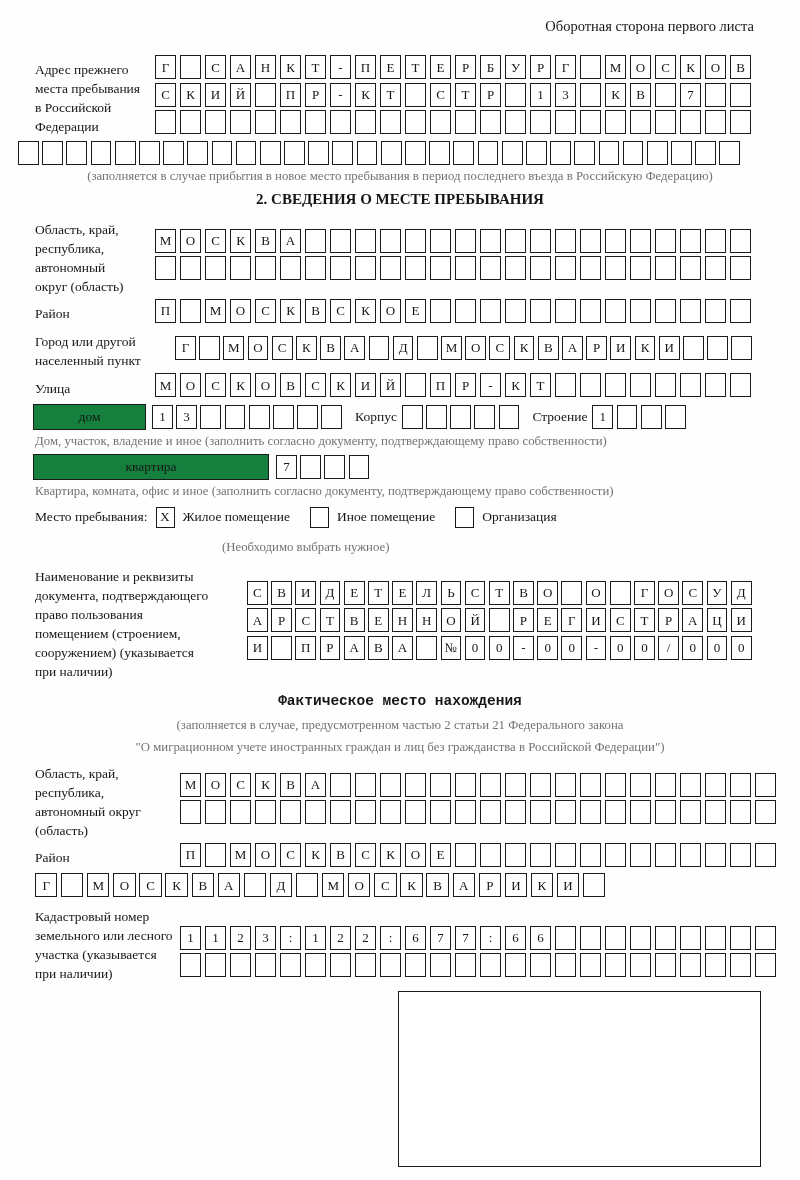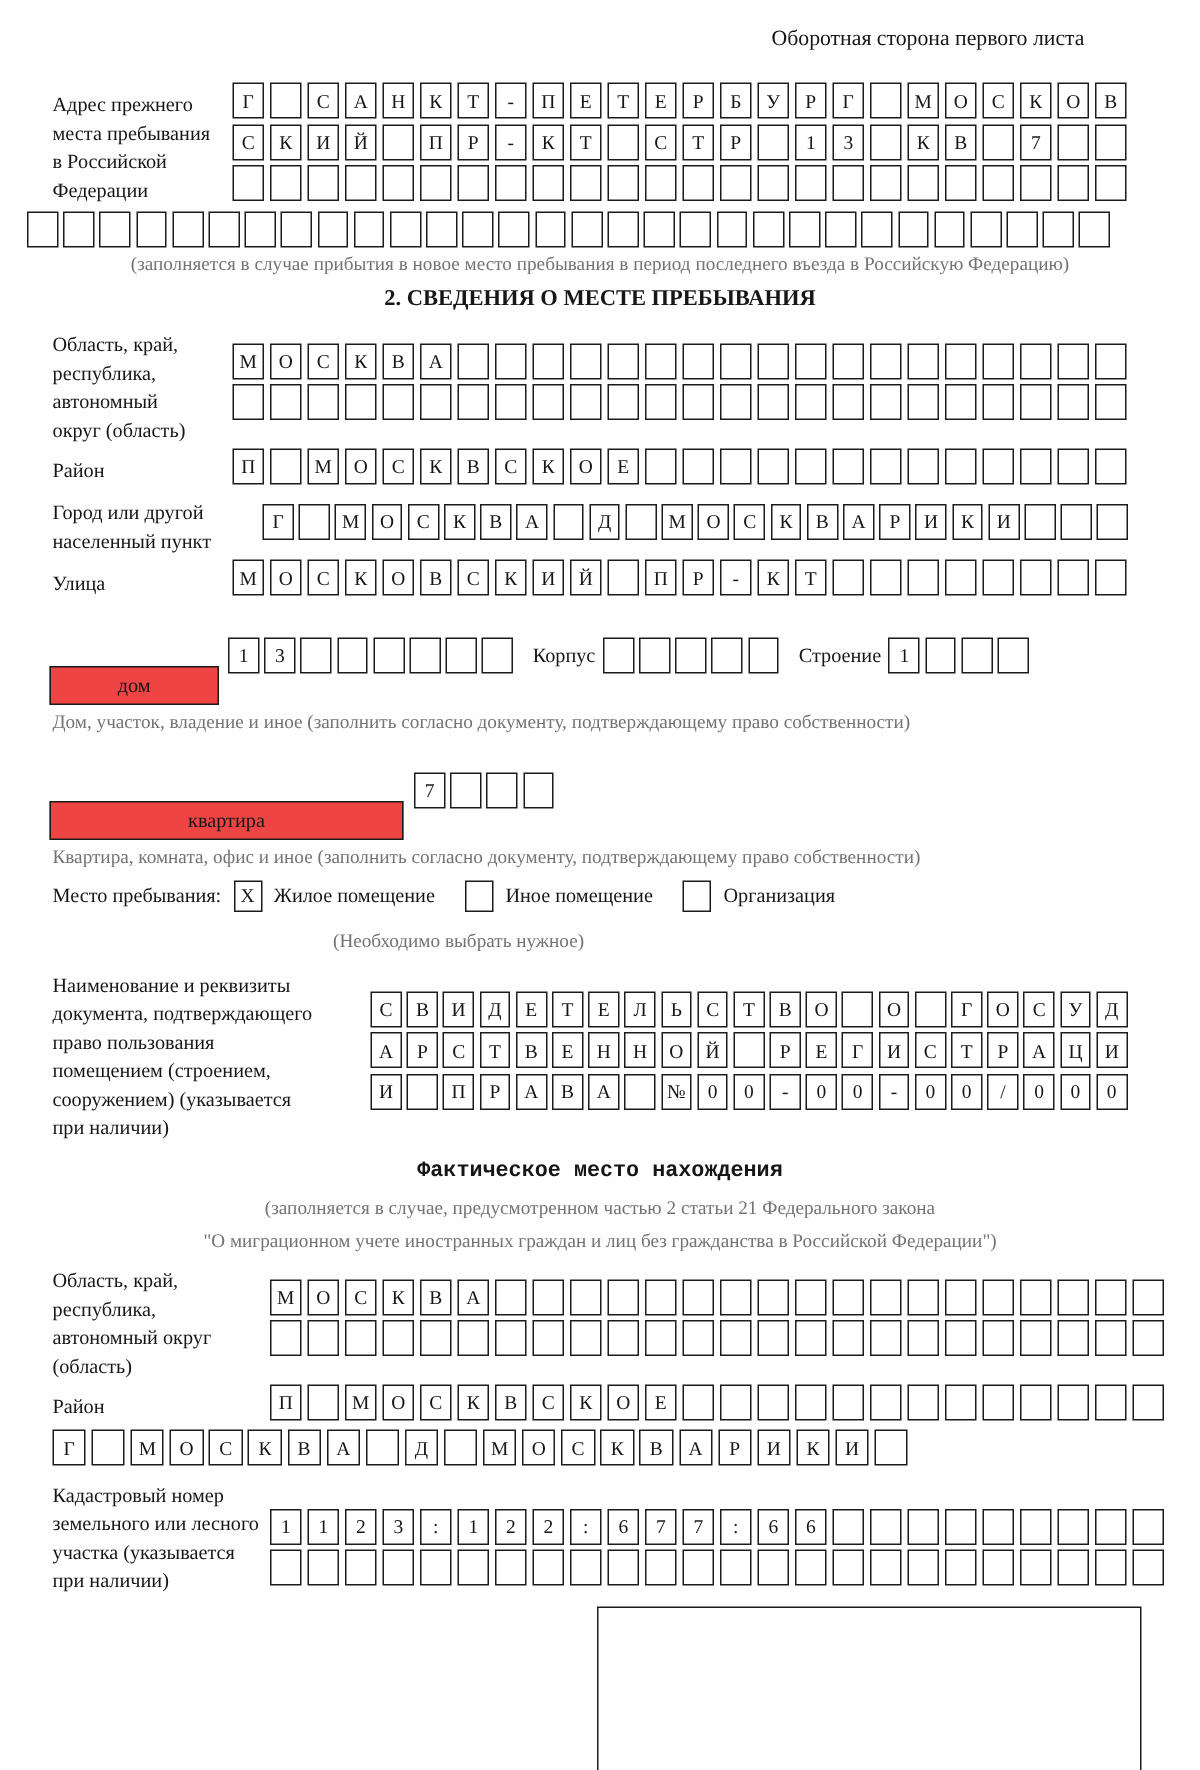--- a/index.html
+++ b/index.html
@@ -3,21 +3,21 @@
 <meta charset="utf-8">
 <style>
   * { margin:0; padding:0; box-sizing:border-box; }
   html,body { background:#fff; }
   .page {
     position:relative; width:800px; height:1180px; margin:0 auto;
     background:#fefefe; color:#161616;
     font-family:"Liberation Serif","DejaVu Serif",serif;
     padding-top:18px; overflow:hidden;
   }
-  .header-note { text-align:right; padding-right:77px; font-size:14.5px; margin-bottom:20px; }
+  .header-note { text-align:right; padding-right:46px; font-size:14.5px; margin-bottom:20px; }
 
   .form-row { display:flex; align-items:center; margin-left:35px; margin-bottom:3px; }
   .label-col { font-size:13.5px; line-height:19px; padding-top:3px; flex:none; }
   .w120 { width:120px; }
   .w140 { width:140px; }
   .w145 { width:145px; }
   .w152 { width:152px; }
   .w212 { width:212px; }
   .grid-col { flex:none; }
 
@@ -34,22 +34,22 @@
 
   .full-row { margin-left:18px; margin-bottom:2px; }
   .note { font-size:12.8px; line-height:16px; color:#737373; }
   .note.center { text-align:center; margin:3px 10px 6px 10px; }
   .note.left { margin-left:35px; margin-bottom:5px; }
   .section-title { text-align:center; font-weight:bold; font-size:15px; margin:7px 0 9px 0; }
   .subsection-title { text-align:center; font-weight:bold; font-size:14.5px; margin:12px 0 8px 0;font-family:Liberation Mono, monospace; }
 
   .house-row { display:flex; align-items:center; margin-left:33px; margin-bottom:3px; }
   .wide-box {
-    flex:none; height:26px; border:1.8px solid #1b1b1b; background:#ef4444;
-    display:flex; align-items:center; justify-content:center; font-size:13.5px;margin-top:40px;
+    flex:none; height:26px; border:1.8px solid #1b1b1b; background:#15803d;
+    display:flex; align-items:center; justify-content:center; font-size:13.5px;
   }
   .dom-box { width:113px; margin-right:6px; }
   .kv-box  { width:236px; margin-right:7px; }
   .inline-label { font-size:13.5px; margin:0 5px 0 13px; flex:none; }
   .house-row .cellrow { margin-bottom:0; }
 
   .stay-row { display:flex; align-items:center; margin:8px 0 2px 35px; font-size:13.5px; }
   .checkbox {
     flex:none; width:19px; height:21px; border:1.7px solid #1b1b1b; background:#fff;
     display:inline-flex; align-items:center; justify-content:center; font-size:13px;

